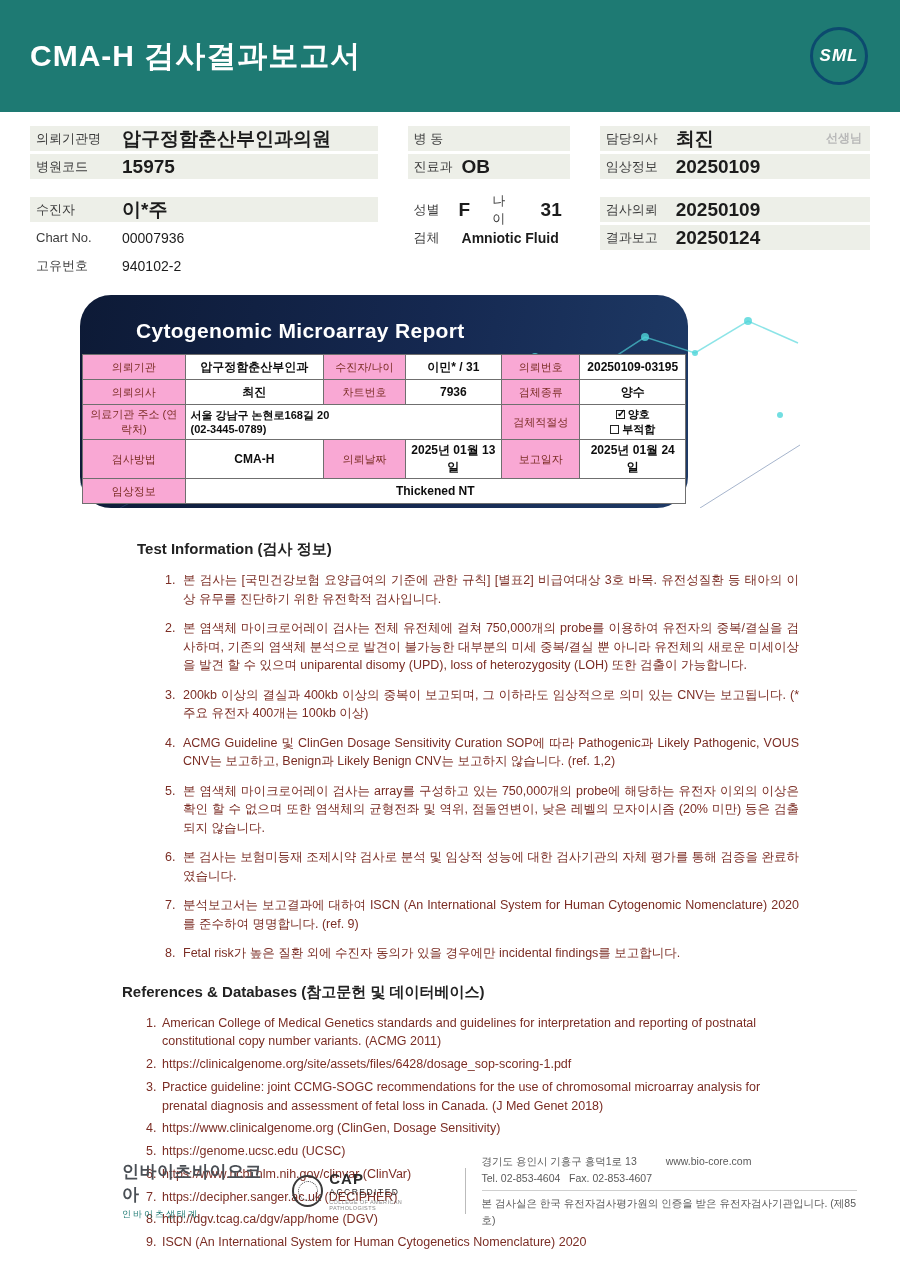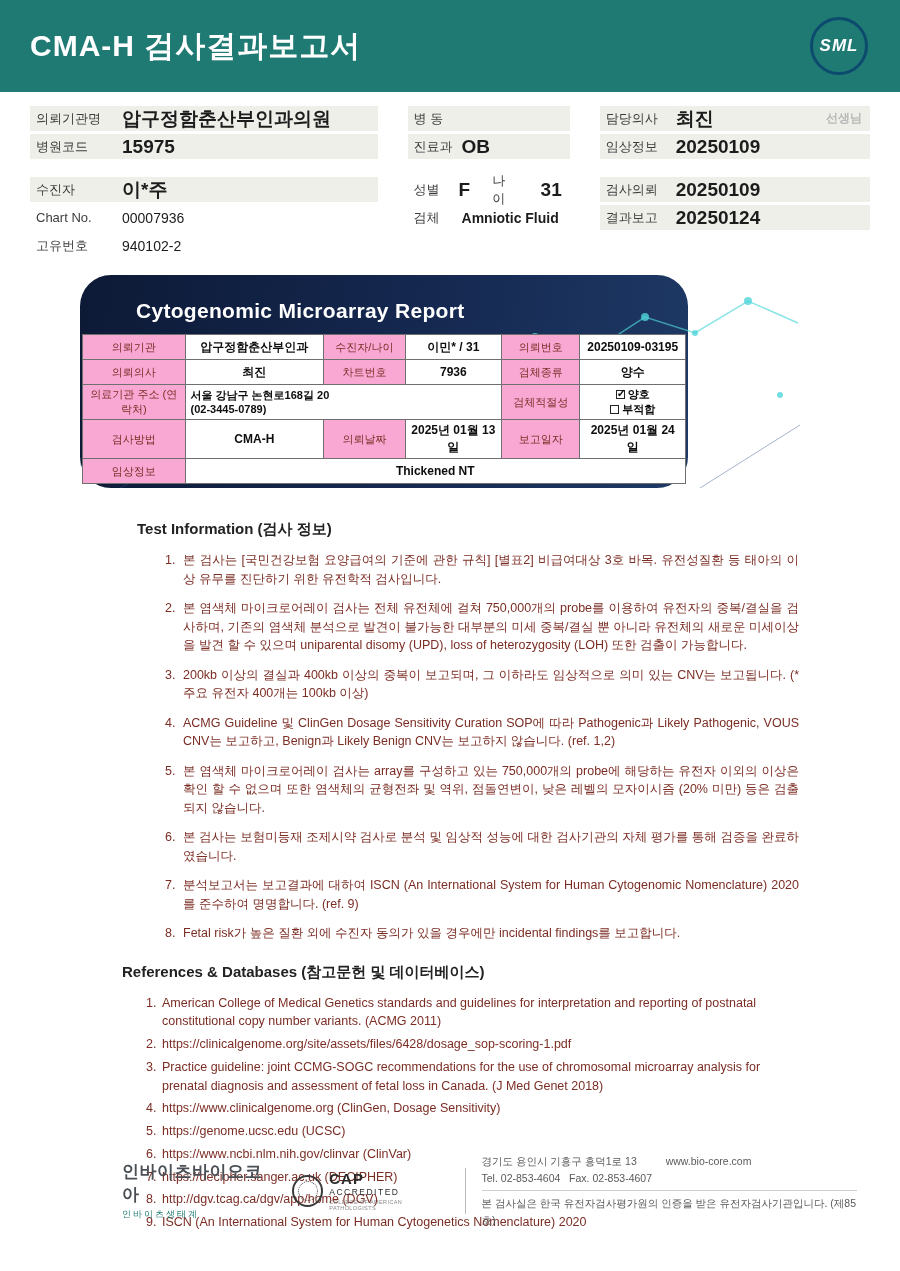--- a/index.html
+++ b/index.html
@@ -1,20 +1,20 @@
 <!DOCTYPE html>
 <html><head>
 <meta charset="utf-8">
 <style>
   * { margin:0; padding:0; box-sizing:border-box; }
   body { background:#ffffff; font-family:"Liberation Sans", sans-serif; }
   .page { width:900px; height:1271px; position:relative; background:#fff; overflow:hidden; }
 
   
-  .top-banner { height:92px; background:#1e7a73; display:flex; align-items:center; justify-content:space-between; padding:0 32px 0 30px; }
+  .top-banner { height:112px; background:#1e7a73; display:flex; align-items:center; justify-content:space-between; padding:0 32px 0 30px; }
   .page-title { color:#fff; font-size:30px; font-weight:bold; letter-spacing:1px; }
   .sml-logo { width:58px; height:58px; border:3px solid #0c4a6e; border-radius:50%; color:#fff;
               display:flex; align-items:center; justify-content:center; font-weight:bold; font-size:17px;
               font-style:italic; letter-spacing:1px; }
 
   
   .patient { display:flex; padding:14px 30px 0 30px; }
   .col-left { width:360px; }
   .col-mid { width:168px; margin-left:30px; }
   .col-right { width:280px; margin-left:30px; }

